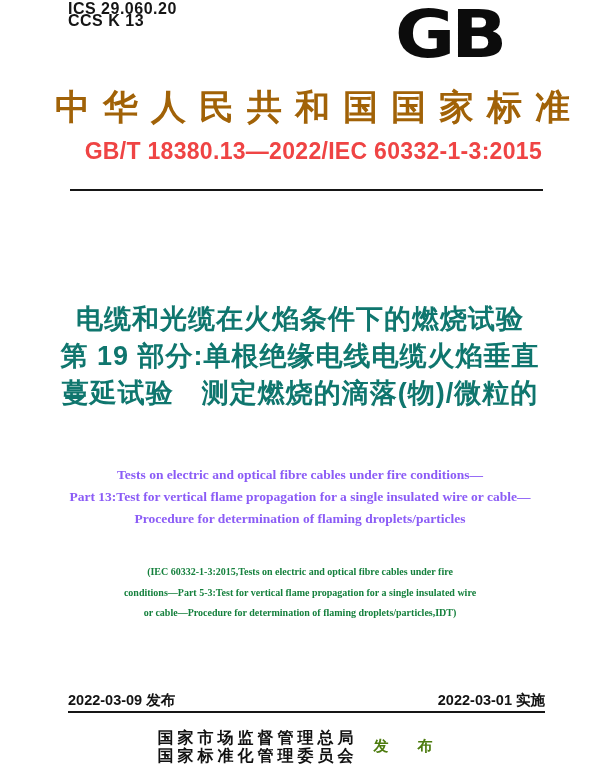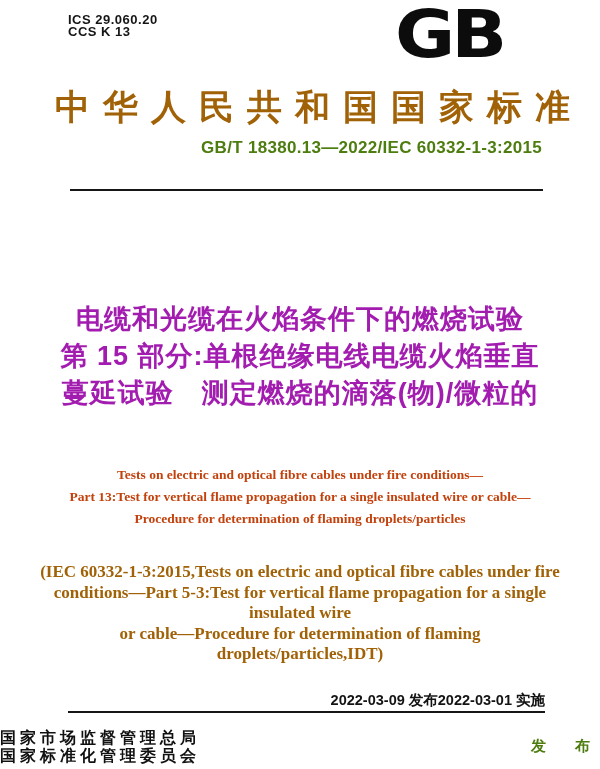--- a/index.html
+++ b/index.html
@@ -9,24 +9,24 @@
     height: 769px;
     margin: 0 auto;
     background: #ffffff;
     color: #111;
     overflow: hidden;
     font-family: "Liberation Serif", serif;
   }
   
   .ics-block {
     position: absolute;
-    top: 14px; left: 68px;
-    font-family: "Liberation Sans", sans-serif;
-    font-weight: bold;
-    font-size: 13px;
+    top: 3px; left: 68px;
+    font-family: "Liberation Sans", sans-serif;
+    font-weight: bold;
+    font-size: 16px;
     line-height: 12px;
     letter-spacing: 0.5px;
     color: #151515;
   }
   
   .gb-logo {
     position: absolute;
     top: 4px; left: 395px;
     width: 135px; height: 66px;
   }
@@ -46,23 +46,23 @@
     letter-spacing: 13px;
     white-space: nowrap;
     color: #a16207;
   }
   
   .std-no {
     position: absolute;
     top: 138px; right: 58px;
     font-family: "Liberation Sans", sans-serif;
     font-weight: bold;
-    font-size: 17px;
+    font-size: 23px;
     letter-spacing: 0.3px;
-    color: #4d7c0f;
+    color: #ef4444;
   }
   .replaces {
     position: absolute;
     top: 161px; right: 58px;
     font-family: "Liberation Sans", sans-serif;
     font-weight: bold;
     font-size: 11.5px;
     color: #1a1a1a;
   }
   .rule-top {
@@ -73,66 +73,66 @@
   
   .subject-cn {
     position: absolute;
     top: 301px; left: 20px; right: 20px;
     text-align: center;
     font-family: "Liberation Sans", sans-serif;
     font-weight: bold;
     font-size: 27px;
     line-height: 37px;
     letter-spacing: 1px;
-    color: #a21caf;
+    color: #0f766e;
   }
   
   .subject-en {
     position: absolute;
     top: 464px; left: 30px; right: 30px;
     text-align: center;
     font-family: "Liberation Serif", serif;
     font-weight: bold;
     font-size: 13.5px;
     line-height: 22px;
-    color: #c2410c;
+    color: #8b5cf6;
   }
   
   .iec-note {
     position: absolute;
     top: 562px; left: 35px; right: 35px;
     text-align: center;
     font-family: "Liberation Serif", serif;
     font-weight: bold;
-    font-size: 17px;
+    font-size: 10px;
     line-height: 20.5px;
-    color: #a16207;
+    color: #15803d;
   }
   
   .dates-row {
     position: absolute;
     top: 691px; left: 68px; right: 55px;
     display: flex;
-    justify-content: flex-end;
+    justify-content: space-between;
     font-family: "Liberation Sans", sans-serif;
     font-weight: bold;
     font-size: 14.5px;
     color: #131313;
   }
   .rule-bottom {
     position: absolute;
     top: 711px; left: 68px; right: 55px;
     border-top: 2px solid #161616;
   }
   
   .authority-row {
     position: absolute;
     top: 729px; left: 0; right: 0;
     display: flex;
-    justify-content: space-between;
+    justify-content: center;
     align-items: center;
     gap: 16px;
   }
   .authority-lines {
     font-family: "Liberation Serif", serif;
     font-weight: bold;
     font-size: 16px;
     line-height: 17.5px;
     letter-spacing: 4px;
     text-align: center;
@@ -166,21 +166,21 @@
 
   <div class="national-title">中华人民共和国国家标准</div>
 
   <div class="std-no">GB/T 18380.13—2022/IEC 60332-1-3:2015</div>
 
 
   <div class="rule-top"></div>
 
   <div class="subject-cn">
     <div>电缆和光缆在火焰条件下的燃烧试验</div>
-    <div>第 15 部分:单根绝缘电线电缆火焰垂直</div>
+    <div>第 19 部分:单根绝缘电线电缆火焰垂直</div>
     <div>蔓延试验　测定燃烧的滴落(物)/微粒的</div>
   </div>
 
   <div class="subject-en">
     <div>Tests on electric and optical fibre cables under fire conditions—</div>
     <div>Part 13:Test for vertical flame propagation for a single insulated wire or cable—</div>
     <div>Procedure for determination of flaming droplets/particles</div>
   </div>
 
   <div class="iec-note">

